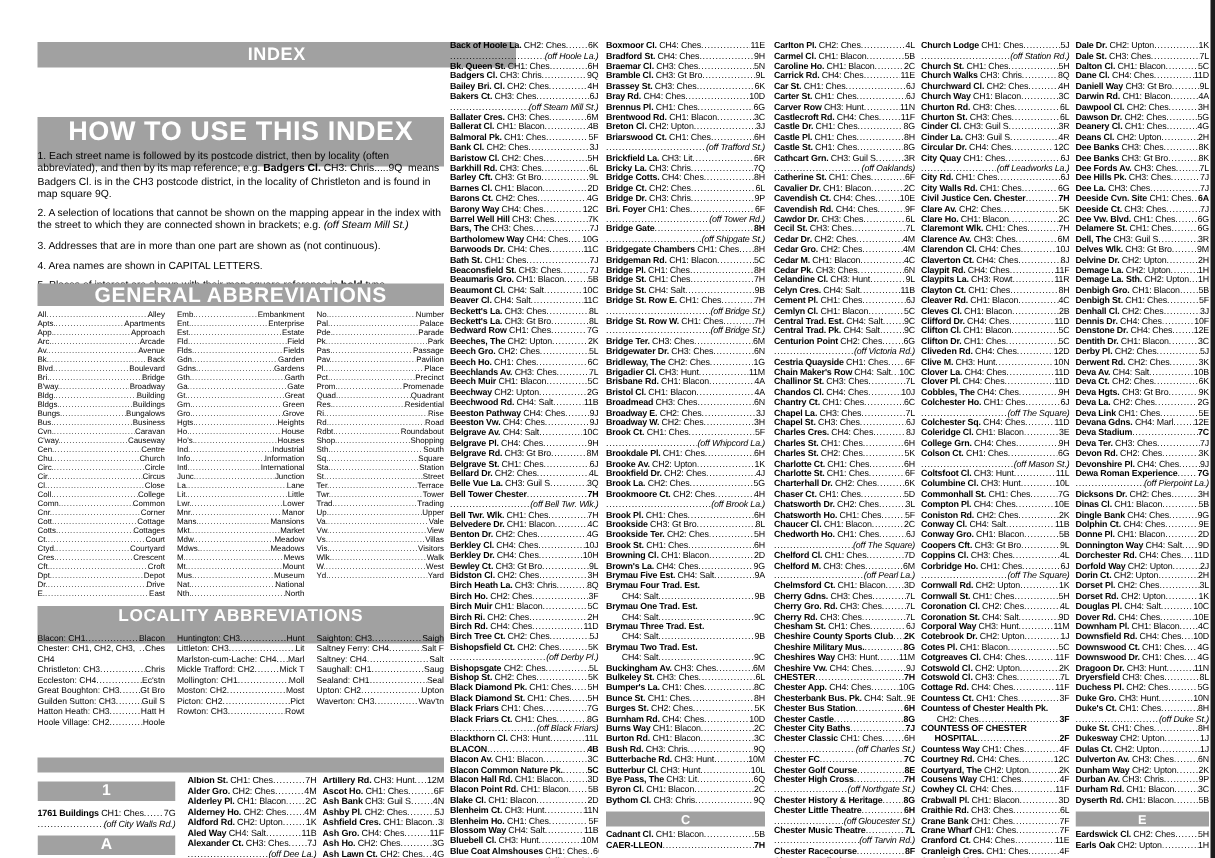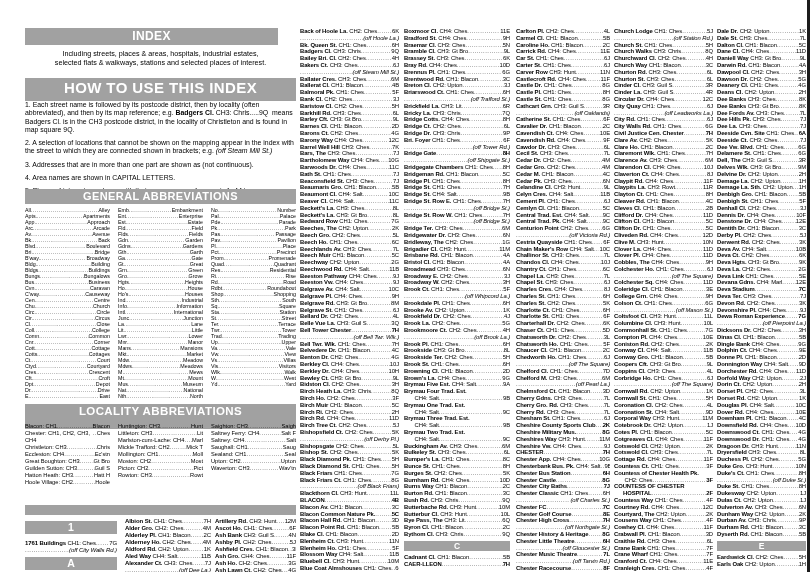--- a/index.html
+++ b/index.html
@@ -1,23 +1,23 @@
 <!DOCTYPE html>
 <html><head>
 <meta charset="utf-8">
 <style>
   html,body{margin:0;padding:0;background:#e8e8e8;}
   #page{position:relative;width:810px;height:572px;background:#fff;overflow:hidden;
         font-family:"Liberation Sans",sans-serif;color:#000;border-right:3px solid #1c1c1c;box-sizing:border-box;}
   .abs{position:absolute;}
   
   .bar{background:#a1a1a1;color:#fff;font-weight:bold;text-align:center;letter-spacing:.4px;}
-  .bar-index{left:0;top:28px;width:253px;height:17px;line-height:17px;font-size:12px;}
-  .bar-howto{left:0;top:78px;width:271px;height:23px;line-height:19px;font-size:15px;}
-  .bar-gen{left:0;top:189px;width:271px;height:15px;line-height:15px;font-size:11px;}
+  .bar-index{left:0;top:28px;width:319px;height:17px;line-height:17px;font-size:12px;}
+  .bar-howto{left:0;top:78px;width:271px;height:33px;line-height:19px;font-size:18px;}
+  .bar-gen{left:0;top:189px;width:271px;height:15px;line-height:15px;font-size:14px;}
   .bar-loc{left:0;top:404px;width:271px;height:25px;line-height:15px;font-size:11.5px;}
   .bar-empty{left:0;top:505px;width:271px;height:10px;}
   #leftpanel{left:25px;top:0;width:271px;height:572px;}
   .subtitle{left:0;top:49px;width:271px;text-align:center;font-size:7.2px;line-height:9px;}
   .howto{left:0;top:101px;width:271px;font-size:6.9px;line-height:8.3px;}
   .howto p{margin:0 0 5px 0;}
   .howto .b{font-weight:bold;}
   .howto .i{font-style:italic;}
   
   .gengrid{left:0;top:207px;width:271px;}
@@ -44,24 +44,20 @@
            height:13px;line-height:13px;font-size:10.5px;margin:3px 0 6px;}
   .minis{top:518px;height:54px;overflow:hidden;}
 </style>
 </head>
 <body>
 
 <div id="page">
 
   <div id="leftpanel" class="abs">
     <div class="abs bar bar-index"><span>INDEX</span></div>
-    <div class="abs subtitle">
-      <div>Including streets, places &amp; areas, hospitals, industrial estates,</div>
-      <div>selected flats &amp; walkways, stations and selected places of interest.</div>
-    </div>
     <div class="abs bar bar-howto"><span>HOW TO USE THIS INDEX</span></div>
     <div class="abs howto">
         <p><span class="">1. Each street name is followed by its postcode district, then by locality (often abbreviated), and then by its map reference; e.g. </span><span class="b">Badgers Cl.</span><span class="">&nbsp;CH3: Chris.....9Q&nbsp;&nbsp;means Badgers Cl. is in the CH3 postcode district, in the locality of Christleton and is found in map square 9Q.</span></p>
         <p><span class="">2. A selection of locations that cannot be shown on the mapping appear in the index with the street to which they are connected shown in brackets; e.g. </span><span class="i">(off Steam Mill St.)</span></p>
         <p><span class="">3. Addresses that are in more than one part are shown as (not continuous).</span></p>
         <p><span class="">4. Area names are shown in CAPITAL LETTERS.</span></p>
         <p><span class="">5. Places of interest are shown with their map square reference in </span><span class="b">bold</span><span class="">&nbsp;type.</span></p>
       </div>
 
     <div class="abs bar bar-gen"><span>GENERAL ABBREVIATIONS</span></div>

